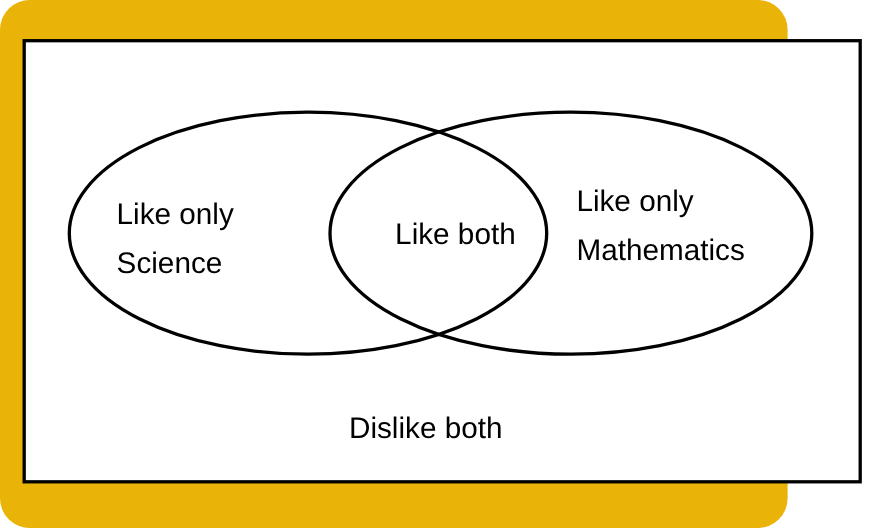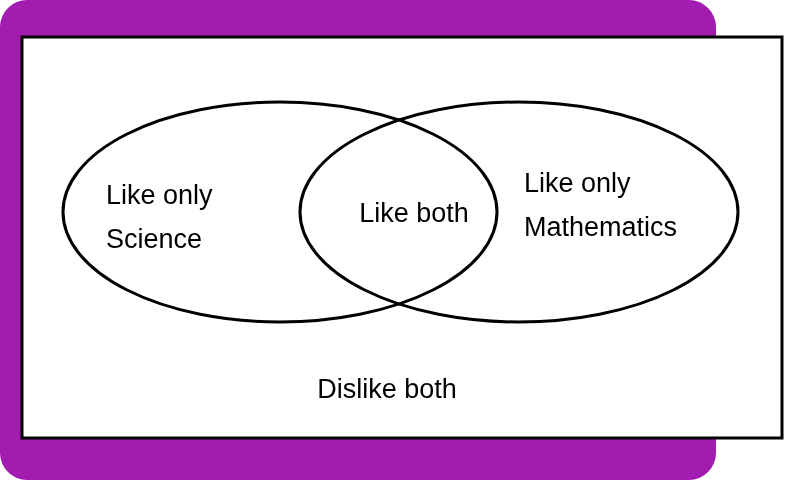--- a/index.html
+++ b/index.html
@@ -10,21 +10,21 @@
   body {
     width: 800px;
     height: 480px;
     overflow: hidden;
     font-family: "Liberation Sans", sans-serif;
   }
   #venn-stage {
     position: relative;
     width: 716px;
     height: 480px;
-    background: #a21caf;
+    background: #eab308;
     border-radius: 27px;
   }
   #venn-svg {
     position: absolute;
     left: 0;
     top: 0;
     width: 800px;
     height: 480px;
   }
   .venn-text {

